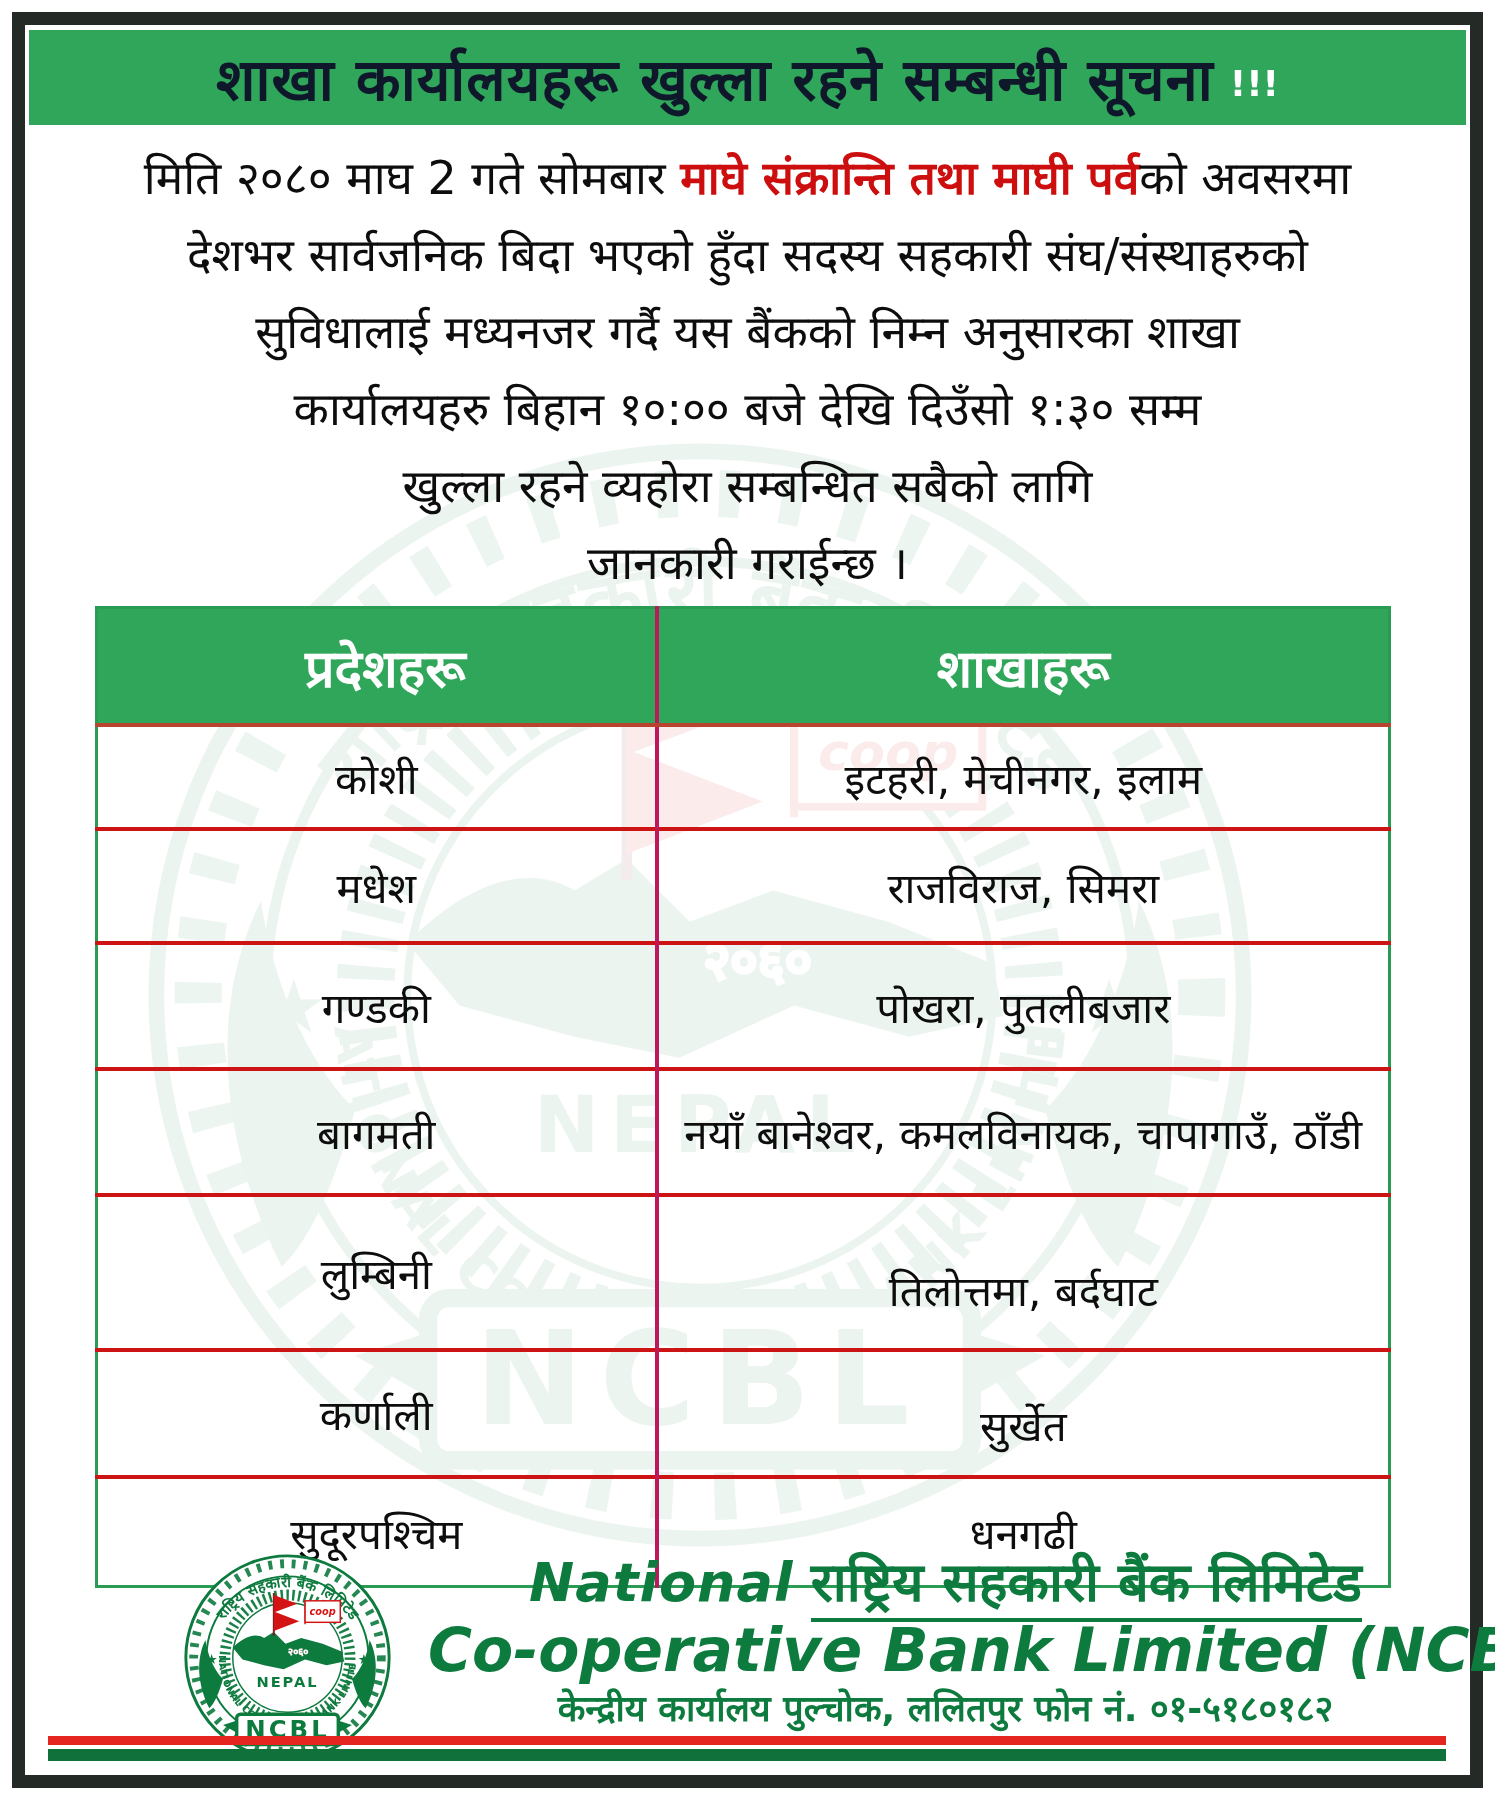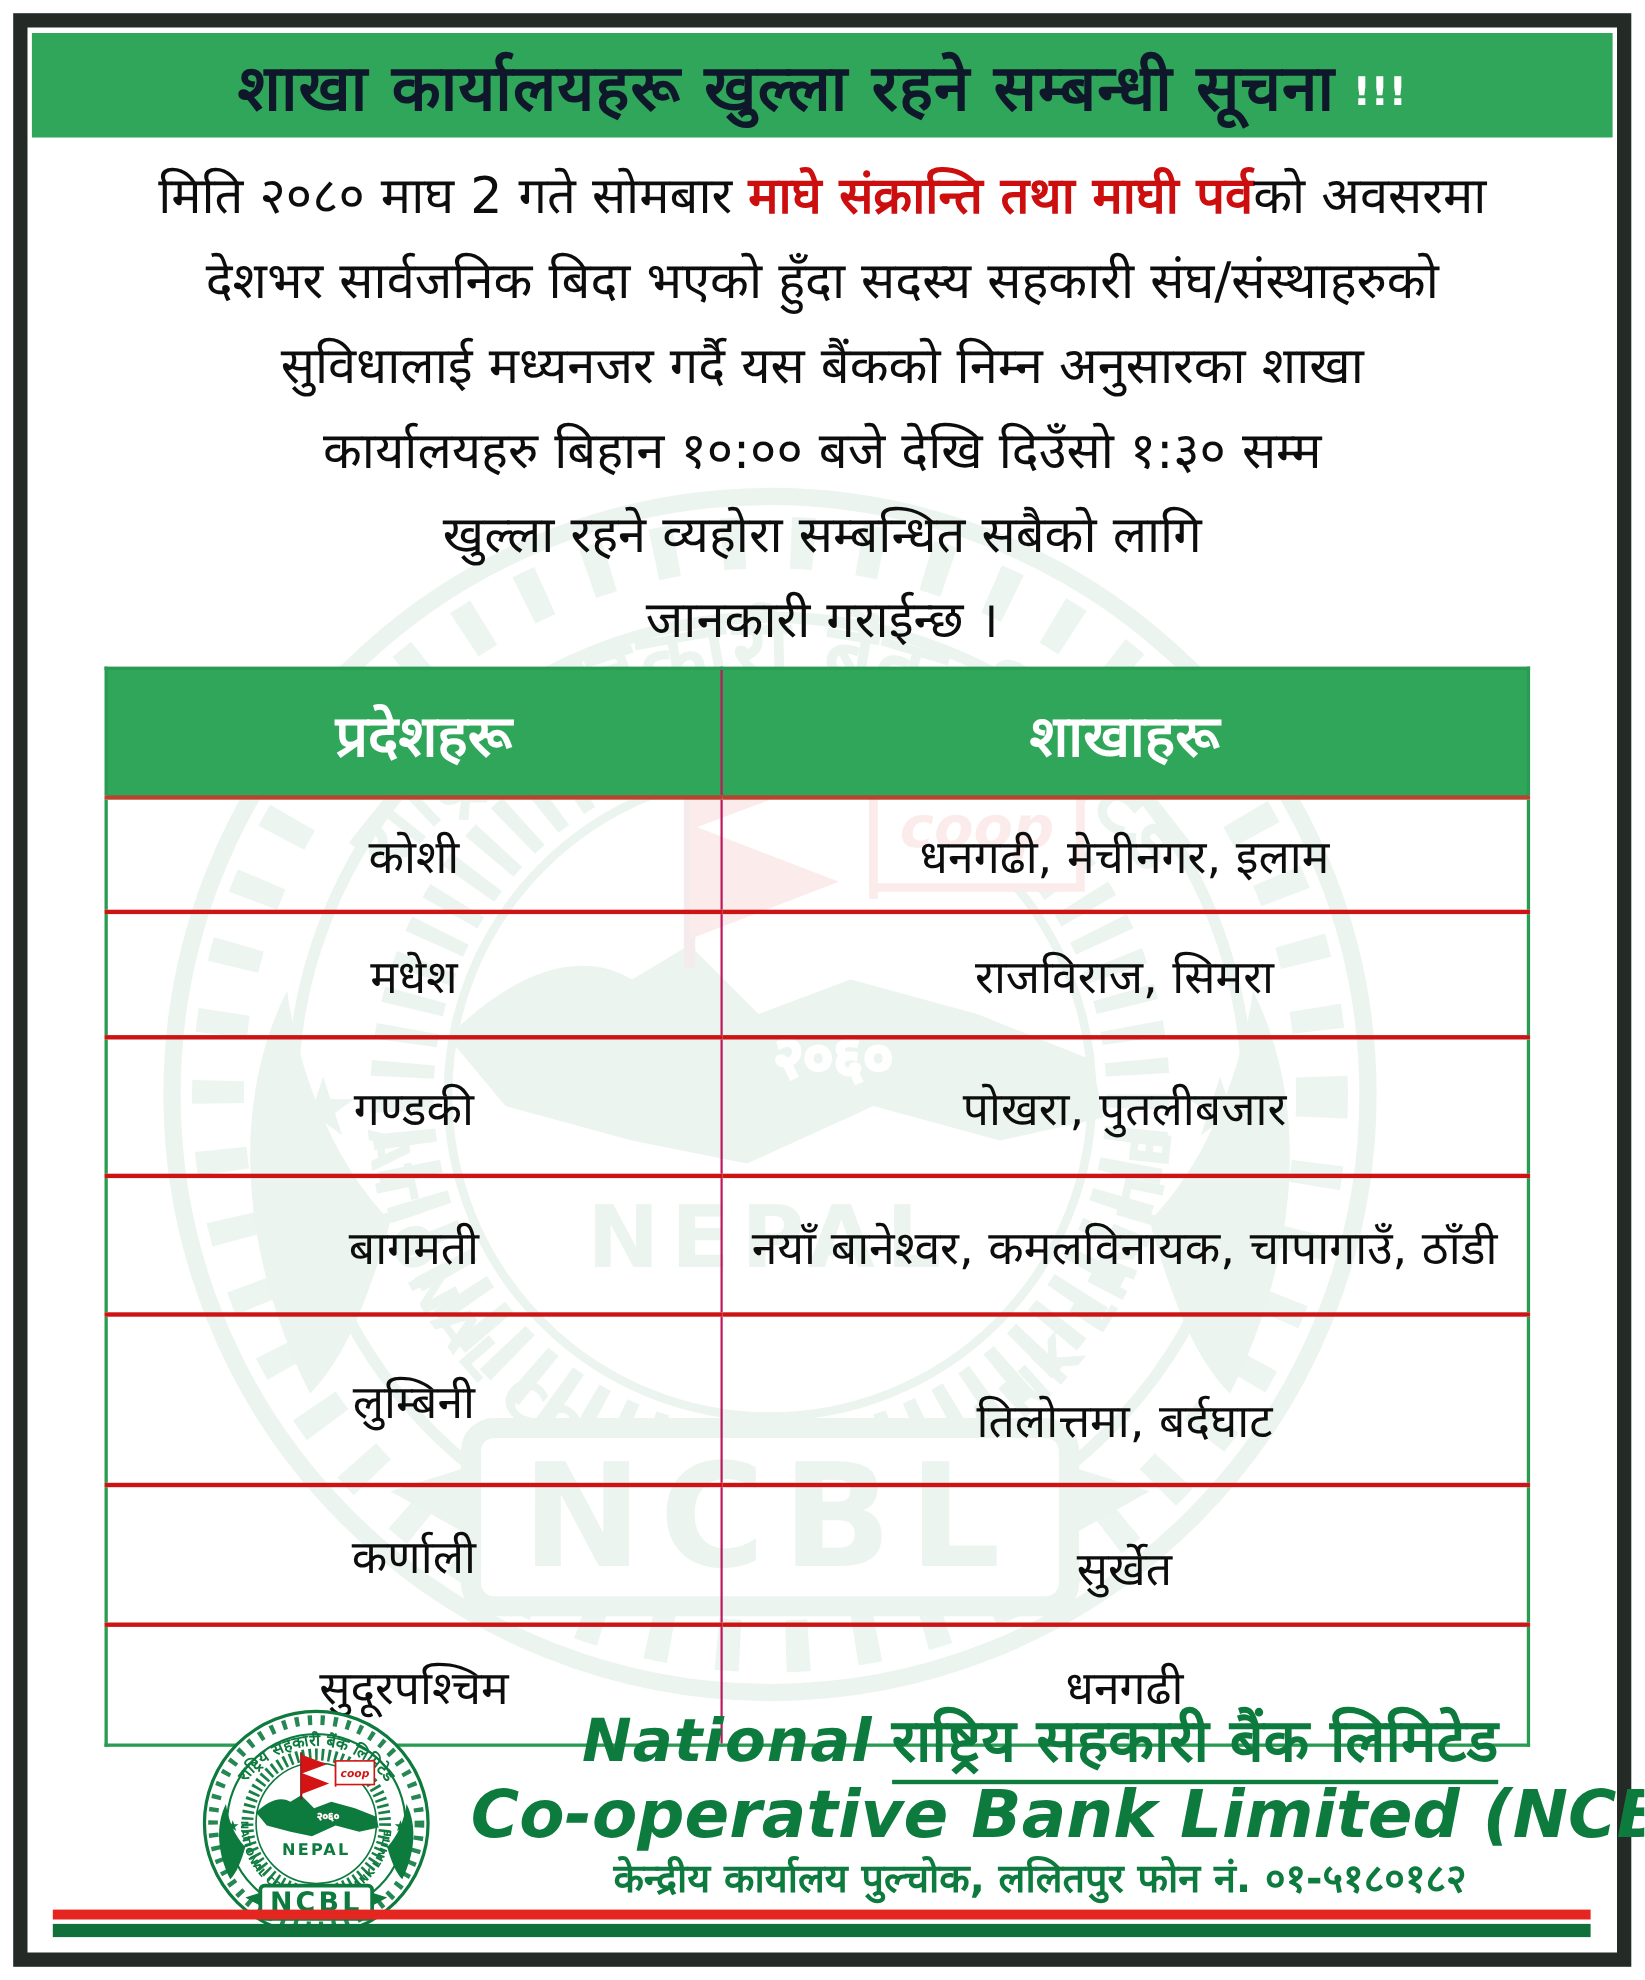--- a/index.html
+++ b/index.html
@@ -29,21 +29,21 @@
     border-collapse:collapse;table-layout:fixed;background:transparent;
   }
   table.notice-table,table.notice-table td,table.notice-table th{border:0;}
   table.notice-table{border:3px solid #2a9b52;}
   table.notice-table th{
     background:#2fa65a;color:#ffffff;font-size:52px;font-weight:800;
     height:112px;text-align:center;border-bottom:4px solid #b8442f;
   }
   table.notice-table th:first-child{width:41.5%;padding-left:19px;}
   table.notice-table th + th,
-  table.notice-table td + td{border-left:2px solid #be185d;}
+  table.notice-table td + td{border-left:4px solid #be185d;}
   table.notice-table tbody tr + tr td{border-top:4px solid #cc1414;}
   table.notice-table td{
     font-size:42px;font-weight:500;color:#0d0d0d;text-align:center;vertical-align:middle;
   }
   tbody tr:nth-child(1) td{height:98px;}
   tbody tr:nth-child(2) td{height:108px;}
   tbody tr:nth-child(3) td{height:120px;}
   tbody tr:nth-child(4) td{height:120px;}
   tbody tr:nth-child(5) td{height:116px;}
   tbody tr:nth-child(6) td{height:100px;}
@@ -132,21 +132,21 @@
   <table class="notice-table">
     <thead>
       <tr>
         <th>प्रदेशहरू</th>
         <th>शाखाहरू</th>
       </tr>
     </thead>
     <tbody>
       <tr>
         <td>कोशी</td>
-        <td>धनगढी, मेचीनगर, इलाम</td>
+        <td>इटहरी, मेचीनगर, इलाम</td>
       </tr>
       <tr>
         <td>मधेश</td>
         <td>राजविराज, सिमरा</td>
       </tr>
       <tr>
         <td>गण्डकी</td>
         <td>पोखरा, पुतलीबजार</td>
       </tr>
       <tr>

